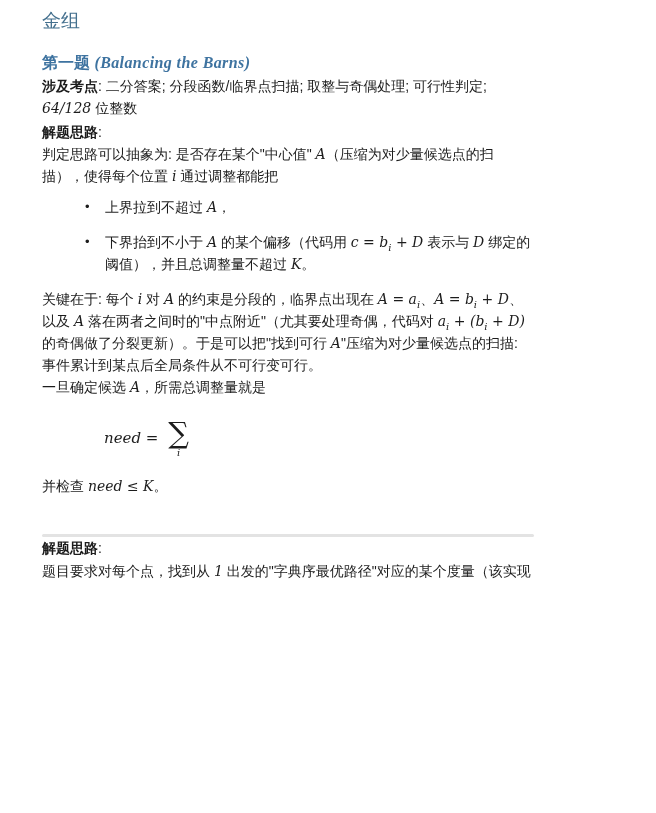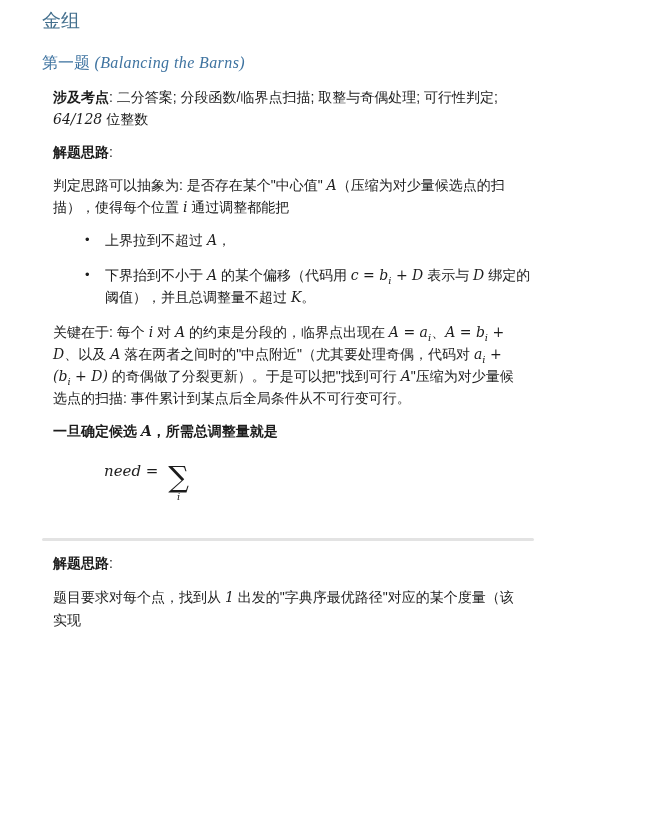--- a/index.html
+++ b/index.html
@@ -3,32 +3,32 @@
 <meta charset="utf-8">
 <style>
   html,body{margin:0;padding:0;background:#fff;}
   .page{
     width:576px;min-height:813px;box-sizing:border-box;
     padding:8px 42px 30px 42px;background:var(--background,#fff);
     color:var(--text,#1c1c1c);
     font-family:"Liberation Sans",sans-serif;font-size:14px;
   }
   h1.title{font-size:19px;font-weight:400;color:var(--title,#44708e);margin:0;line-height:26px;}
-  h2.sec{font-size:16px;font-weight:400;color:var(--heading,#3e73a0);margin:17px 0 0 0;line-height:24px;}
+  h2.sec{font-size:16px;font-weight:700;color:var(--heading,#3e73a0);margin:17px 0 0 0;line-height:24px;}
   h2.sec .h-en{font-family:cursive;font-style:italic;letter-spacing:.4px;}
-  p.para{margin:11px;line-height:22px;}
+  p.para{margin:0;line-height:22px;}
   .topics{margin-top:19px;line-height:27px;}
   .block{margin-top:2px;}
   .judge{margin-top:10px;}
   ul.blist{list-style:none;margin:9px 0 0 0;padding:0 0 0 63px;}
   ul.blist li{position:relative;line-height:22px;margin-bottom:13px;}
   ul.blist li .dot{position:absolute;left:-20px;top:0;font-size:13px;}
   .key{margin-top:14px;line-height:23px;}
-  .once{margin-top:15px;font-weight:bold;}
-  .formula{display:flex;align-items:flex-start;margin:20px 0 16px 0;padding-left:62px;font-size:15px;}
+  .once{margin-top:15px;}
+  .formula{display:flex;align-items:center;margin:20px 0 16px 0;padding-left:62px;font-size:15px;}
   .formula span{white-space:pre;}
   .sigma-wrap{display:inline-flex;flex-direction:column;align-items:center;margin:0 5px;}
   .sigma{font-size:29px;line-height:30px;font-family:"DejaVu Sans",sans-serif;}
   .sigma-sub{font-size:10px;font-style:italic;font-family:"DejaVu Serif",serif;line-height:10px;}
   .tail p.para{line-height:24px;}
   .run-n{}
   .run-b{font-weight:700;}
   .run-i{font-style:italic;font-family:"DejaVu Serif",serif;}
   sub.run-sub{font-style:italic;font-family:"DejaVu Serif",serif;font-size:10px;line-height:0;}
   .run-m{font-family:"Liberation Mono",monospace;font-size:13px;}
@@ -63,20 +63,21 @@
     <p class="para key"><span class="run-n">关键在于: 每个 </span><span class="run-i">i</span><span class="run-n"> 对 </span><span class="run-i">A</span><span class="run-n"> 的约束是分段的，临界点出现在 </span><span class="run-i">A = a</span><sub class="run-sub">i</sub><span class="run-n">、</span><span class="run-i">A = b</span><sub class="run-sub">i</sub><span class="run-i"> + D</span><span class="run-n">、以及 </span><span class="run-i">A</span><span class="run-n"> 落在两者之间时的"中点附近"（尤其要处理奇偶，代码对 </span><span class="run-i">a</span><sub class="run-sub">i</sub><span class="run-i"> + (b</span><sub class="run-sub">i</sub><span class="run-i"> + D)</span><span class="run-n"> 的奇偶做了分裂更新）。于是可以把"找到可行 </span><span class="run-i">A</span><span class="run-n">"压缩为对少量候选点的扫描: 事件累计到某点后全局条件从不可行变可行。</span></p>
 
     <p class="para once"><span class="run-n">一旦确定候选 </span><span class="run-i">A</span><span class="run-n">，所需总调整量就是</span></p>
 
     <div class="formula">
       <span class="f-pre"><span class="run-i">need = </span></span>
       <span class="sigma-wrap"><span class="sigma run-i">∑</span><span class="sigma-sub">i</span></span>
     </div>
 
     <div class="tail">
+      <p class="para"><span class="run-n">并检查 </span><span class="run-i">need ≤ K</span><span class="run-n">。</span></p>
     </div>
   </section>
 
   <hr class="divider">
 
   <section>
 
 
     <div class="sec2-block">
       <p class="para"><span class="run-b">解题思路</span><span class="run-n">:</span></p>

